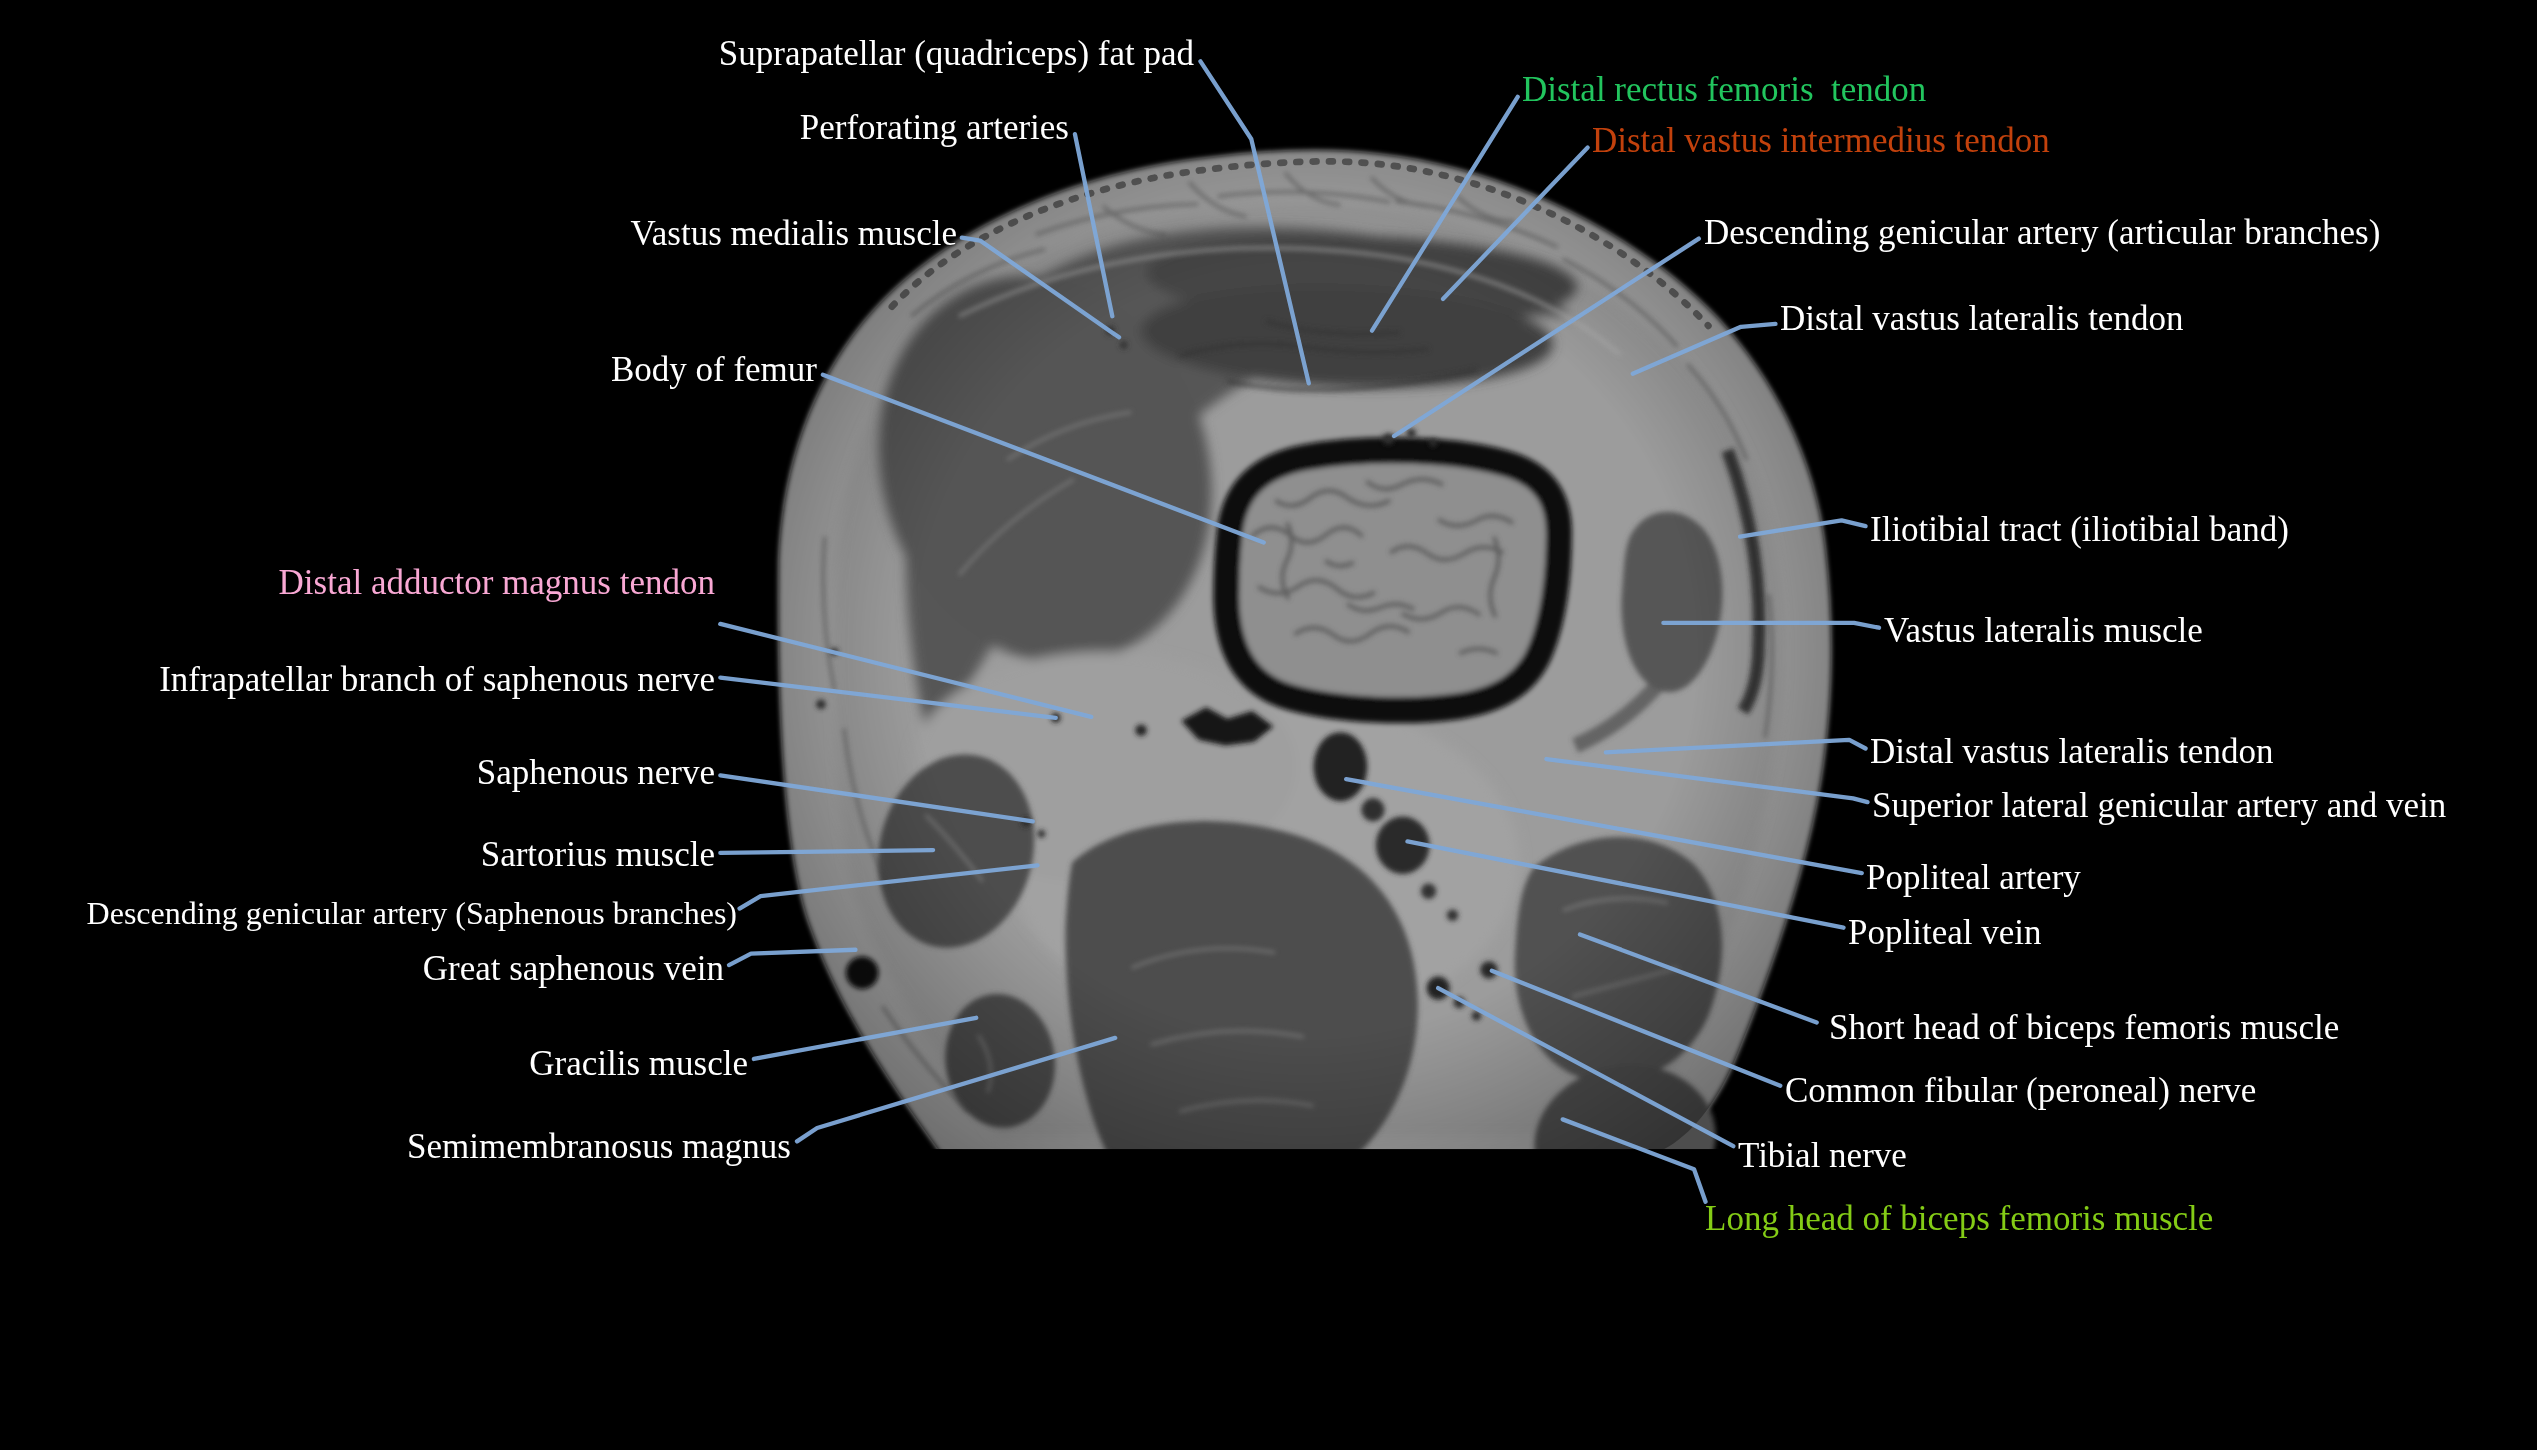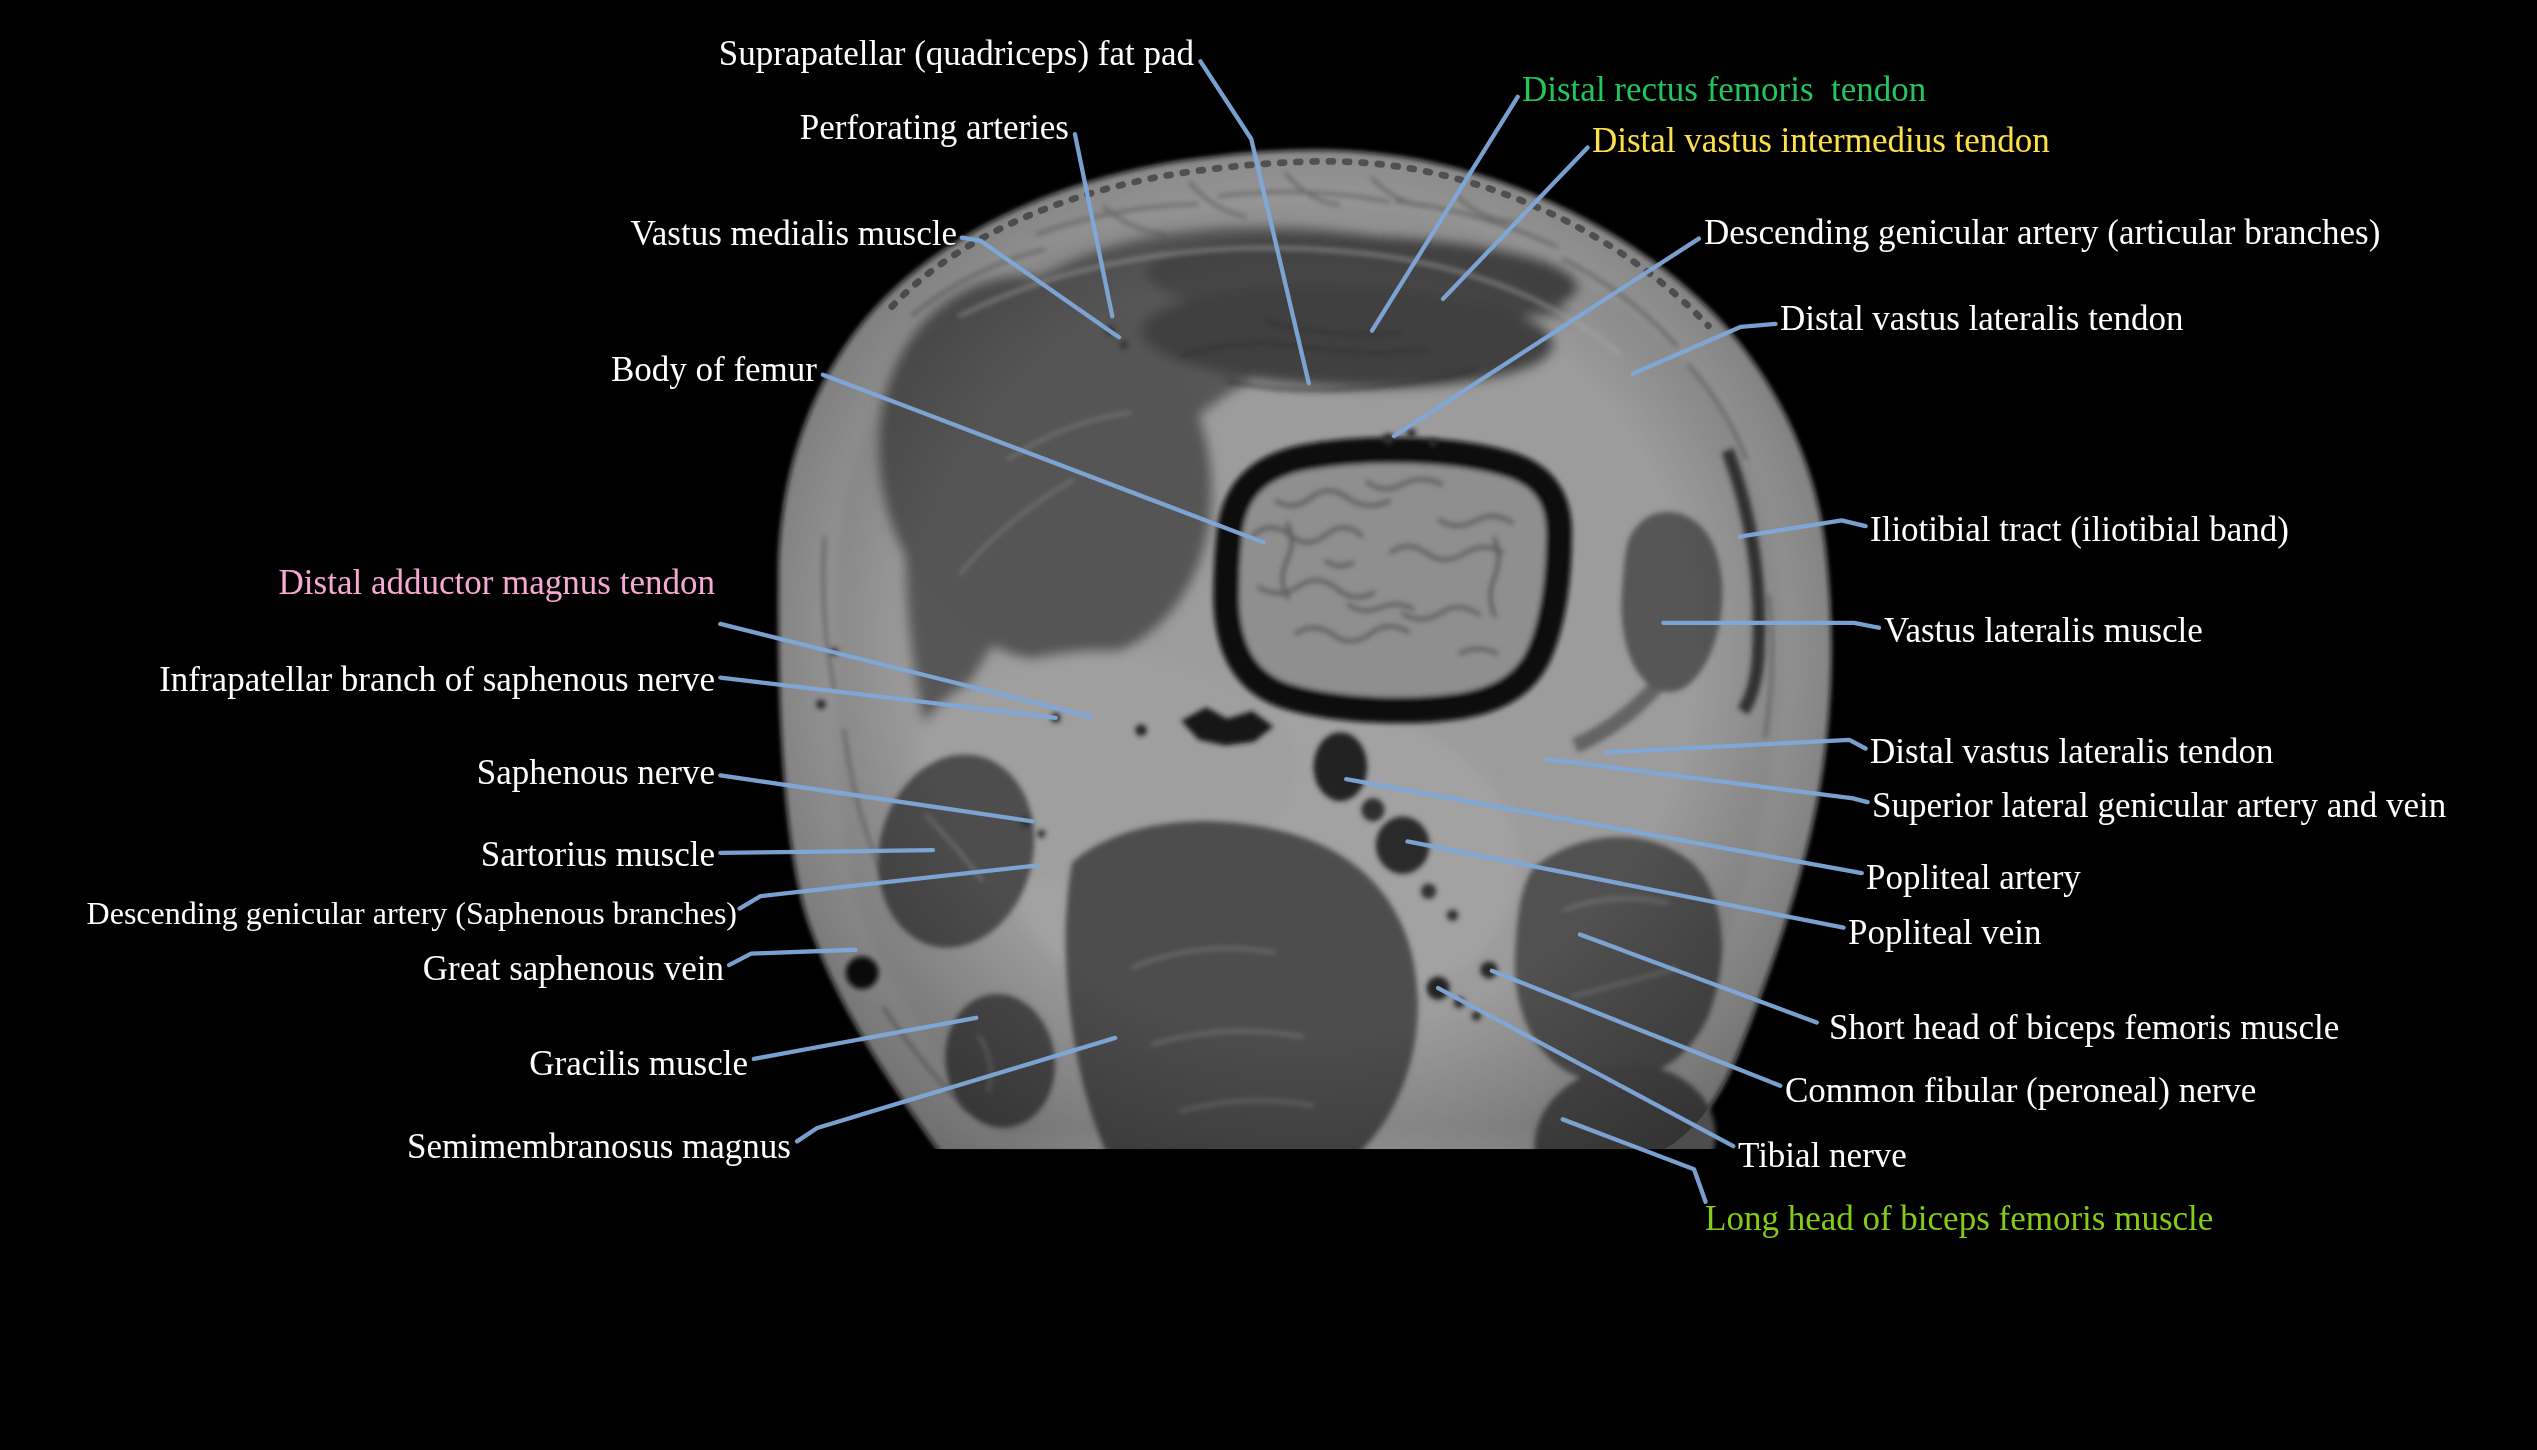--- a/index.html
+++ b/index.html
@@ -215,21 +215,21 @@
       <div class="anat-label" style="top: 349px; right: 1721px; text-align: right; color: rgb(255, 255, 255);">Body of femur</div>
       <div class="anat-label" style="top: 562px; right: 1823px; text-align: right; color: #f9a8d4;">Distal adductor magnus tendon</div>
       <div class="anat-label" style="top: 659px; right: 1823px; color: rgb(255, 255, 255);">Infrapatellar branch of saphenous nerve</div>
       <div class="anat-label" style="top: 752px; right: 1823px; text-align: right; color: rgb(255, 255, 255);">Saphenous nerve</div>
       <div class="anat-label" style="top: 834px; right: 1823px; text-align: right; color: rgb(255, 255, 255);">Sartorius muscle</div>
       <div class="anat-label" style="top: 892px; right: 1801px; text-align: right; font-size: 32px; color: rgb(255, 255, 255);">Descending genicular artery (Saphenous branches)</div>
       <div class="anat-label" style="top: 948px; right: 1814px; text-align: right; color: rgb(255, 255, 255);">Great saphenous vein</div>
       <div class="anat-label" style="top: 1043px; right: 1790px; text-align: right; color: rgb(255, 255, 255);">Gracilis muscle</div>
       <div class="anat-label" style="top: 1126px; right: 1747px; text-align: right; color: rgb(255, 255, 255);">Semimembranosus magnus</div>
       <div class="anat-label" style="top: 69px; left: 1522px; color: #22c55e;">Distal rectus femoris  tendon</div>
-      <div class="anat-label" style="top: 120px; left: 1592px; color: #fde047;">Distal vastus intermedius tendon</div>
+      <div class="anat-label" style="top: 120px; left: 1592px; color: #c2410c;">Distal vastus intermedius tendon</div>
       <div class="anat-label" style="top: 212px; left: 1704px; color: rgb(255, 255, 255);">Descending genicular artery (articular branches)</div>
       <div class="anat-label" style="top: 298px; left: 1780px; color: rgb(255, 255, 255);">Distal vastus lateralis tendon</div>
       <div class="anat-label" style="top: 509px; left: 1870px; color: rgb(255, 255, 255);">Iliotibial tract (iliotibial band)</div>
       <div class="anat-label" style="top: 610px; left: 1884px; color: rgb(255, 255, 255);">Vastus lateralis muscle</div>
       <div class="anat-label" style="top: 731px; left: 1870px; color: rgb(255, 255, 255);">Distal vastus lateralis tendon</div>
       <div class="anat-label" style="top: 785px; left: 1872px; color: rgb(255, 255, 255);">Superior lateral genicular artery and vein</div>
       <div class="anat-label" style="top: 857px; left: 1866px; color: rgb(255, 255, 255);">Popliteal artery</div>
       <div class="anat-label" style="top: 912px; left: 1848px; color: rgb(255, 255, 255);">Popliteal vein</div>
       <div class="anat-label" style="top: 1007px; left: 1821px; color: rgb(255, 255, 255); margin-left: 8px;">Short head of biceps femoris muscle</div>
       <div class="anat-label" style="top: 1070px; left: 1785px; color: rgb(255, 255, 255);">Common fibular (peroneal) nerve</div>

